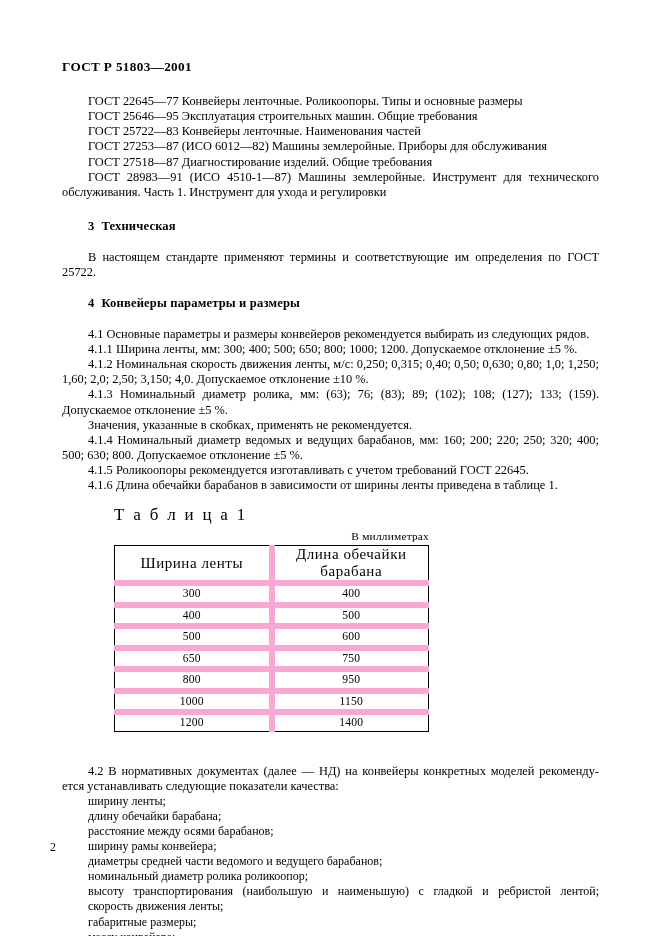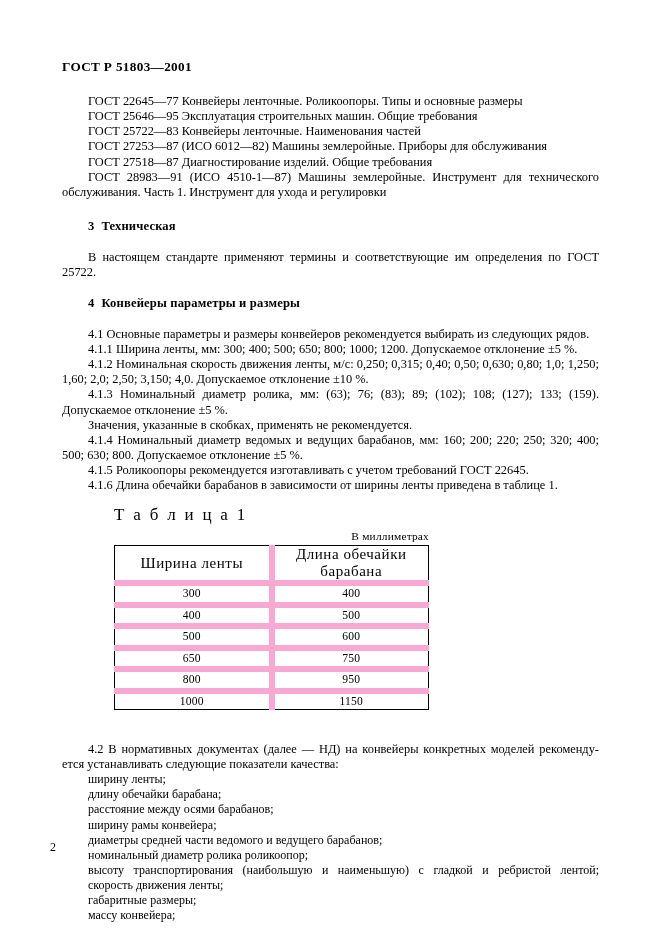--- a/index.html
+++ b/index.html
@@ -219,20 +219,24 @@
             <td>650</td>
             <td>750</td>
           </tr>
           <tr>
             <td>800</td>
             <td>950</td>
           </tr>
           <tr>
             <td>1000</td>
             <td>1150</td>
+          </tr>
+          <tr>
+            <td>1200</td>
+            <td>1400</td>
           </tr>
         </tbody>
       </table>
     </div>
 
     <div class="gap-lg"></div>
     <div class="gap-sm"></div>
 
     <p class="body">4.2  В нормативных документах (далее — НД) на конвейеры конкретных моделей рекоменду-ется устанавливать следующие показатели качества:</p>
 

